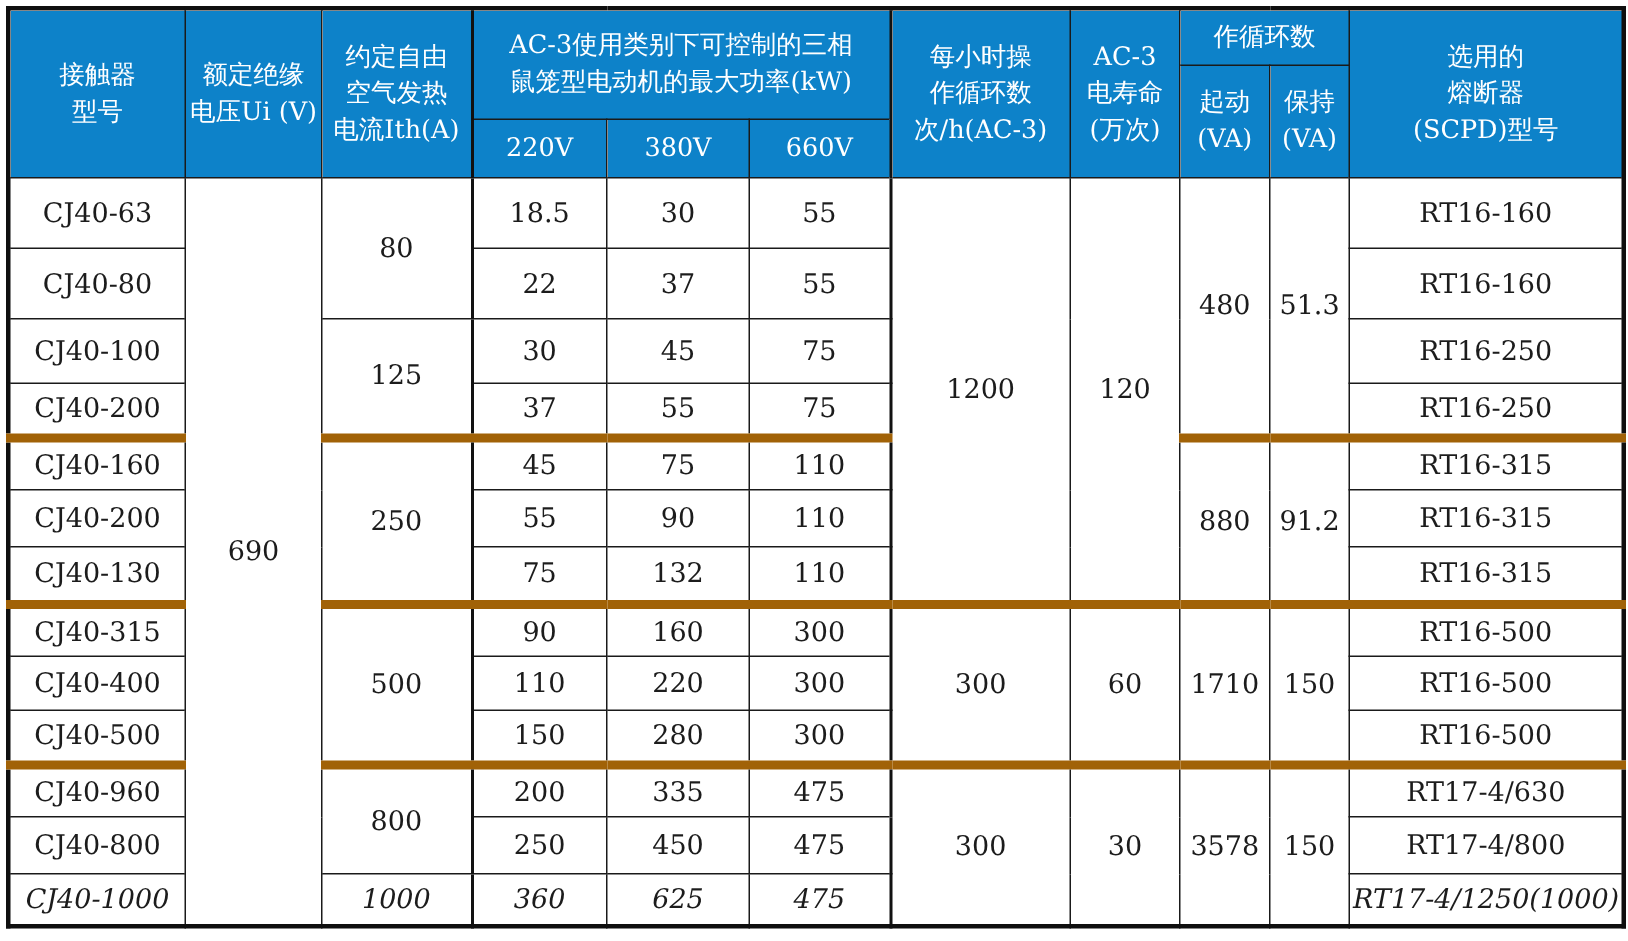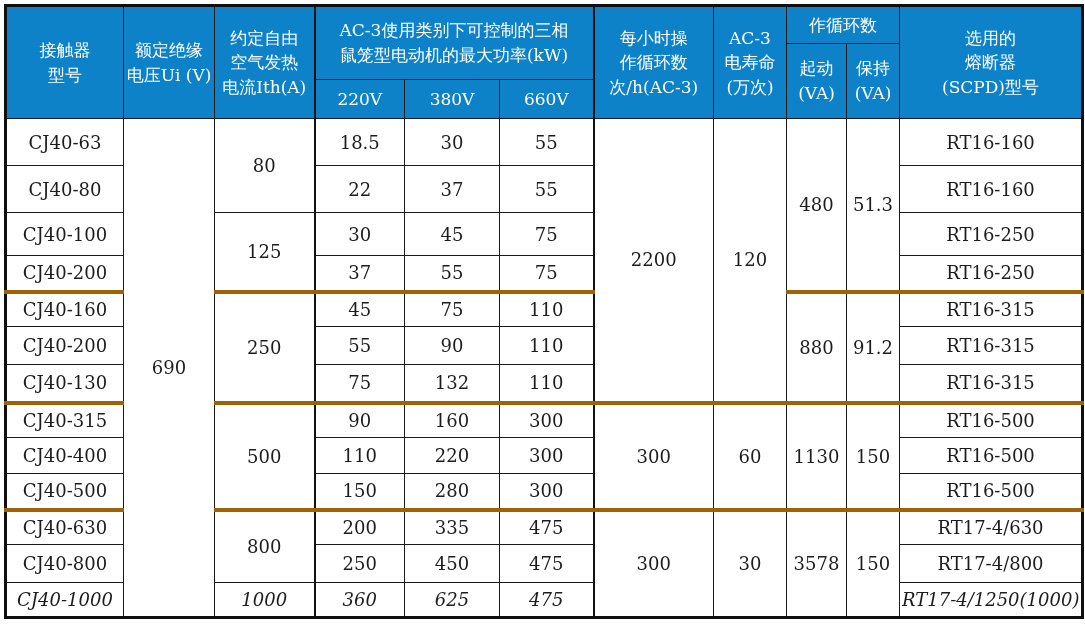--- a/index.html
+++ b/index.html
@@ -54,21 +54,21 @@
   tr.r5  { height: 35px; }
   tr.r6  { height: 38px; }
   tr.r7  { height: 38px; }
   tr.r8  { height: 35px; margin-top: 20px; }
   tr.r9  { height: 36px; }
   tr.r10 { height: 36px; }
   tr.r11 { height: 35px; }
   tr.r12 { height: 38px; }
   tr.r13 { height: 35px; font-style: italic; }
   
-  tr.group-sep > td { border-top: 4px solid #a16207; }
+  tr.group-sep > td { border-top: 6px solid #a16207; }
   .vthick-l { border-left: 2px solid #111 !important; }
   .vthick-r { border-right: 2px solid #111 !important; }
   td.fuse-cell { font-size: 17px; }
 </style>
 </head>
 <body>
 
 <div class="page">
   <table class="spec">
     <colgroup>
@@ -119,21 +119,21 @@
       </tr>
     </thead>
     <tbody>
       <tr class="r1">
         <td>CJ40-63</td>
         <td rowspan="13">690</td>
         <td rowspan="2" class="vthick-r">80</td>
         <td>18.5</td>
         <td>30</td>
         <td class="vthick-r">55</td>
-        <td rowspan="7" class="vthick-l">2200</td>
+        <td rowspan="7" class="vthick-l">1200</td>
         <td rowspan="7">120</td>
         <td rowspan="4">480</td>
         <td rowspan="4">51.3</td>
         <td class="fuse-cell">RT16-160</td>
       </tr>
       <tr class="r2">
         <td>CJ40-80</td>
         <td>22</td>
         <td>37</td>
         <td class="vthick-r">55</td>
@@ -179,40 +179,40 @@
         <td class="fuse-cell">RT16-315</td>
       </tr>
       <tr class="r8 group-sep">
         <td>CJ40-315</td>
         <td rowspan="3" class="vthick-r">500</td>
         <td>90</td>
         <td>160</td>
         <td class="vthick-r">300</td>
         <td rowspan="3" class="vthick-l">300</td>
         <td rowspan="3">60</td>
-        <td rowspan="3">1130</td>
+        <td rowspan="3">1710</td>
         <td rowspan="3">150</td>
         <td class="fuse-cell">RT16-500</td>
       </tr>
       <tr class="r9">
         <td>CJ40-400</td>
         <td>110</td>
         <td>220</td>
         <td class="vthick-r">300</td>
         <td class="fuse-cell">RT16-500</td>
       </tr>
       <tr class="r10">
         <td>CJ40-500</td>
         <td>150</td>
         <td>280</td>
         <td class="vthick-r">300</td>
         <td class="fuse-cell">RT16-500</td>
       </tr>
       <tr class="r11 group-sep">
-        <td>CJ40-630</td>
+        <td>CJ40-960</td>
         <td rowspan="2" class="vthick-r">800</td>
         <td>200</td>
         <td>335</td>
         <td class="vthick-r">475</td>
         <td rowspan="3" class="vthick-l">300</td>
         <td rowspan="3">30</td>
         <td rowspan="3">3578</td>
         <td rowspan="3">150</td>
         <td class="fuse-cell">RT17-4/630</td>
       </tr>

